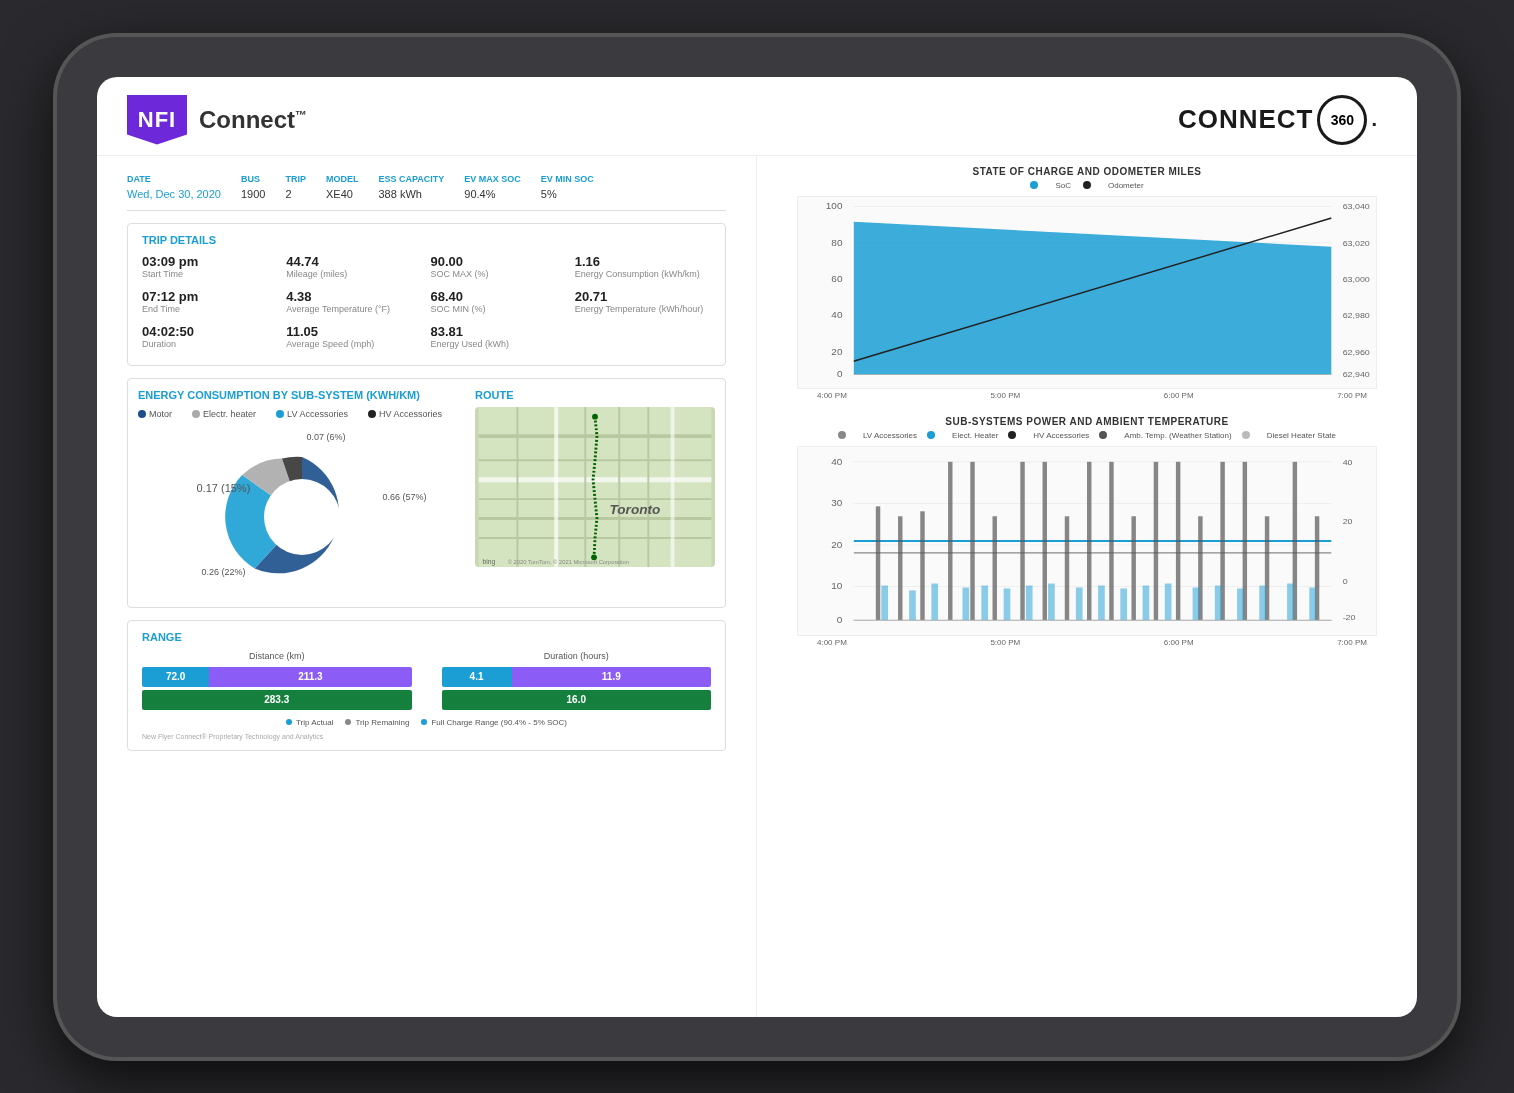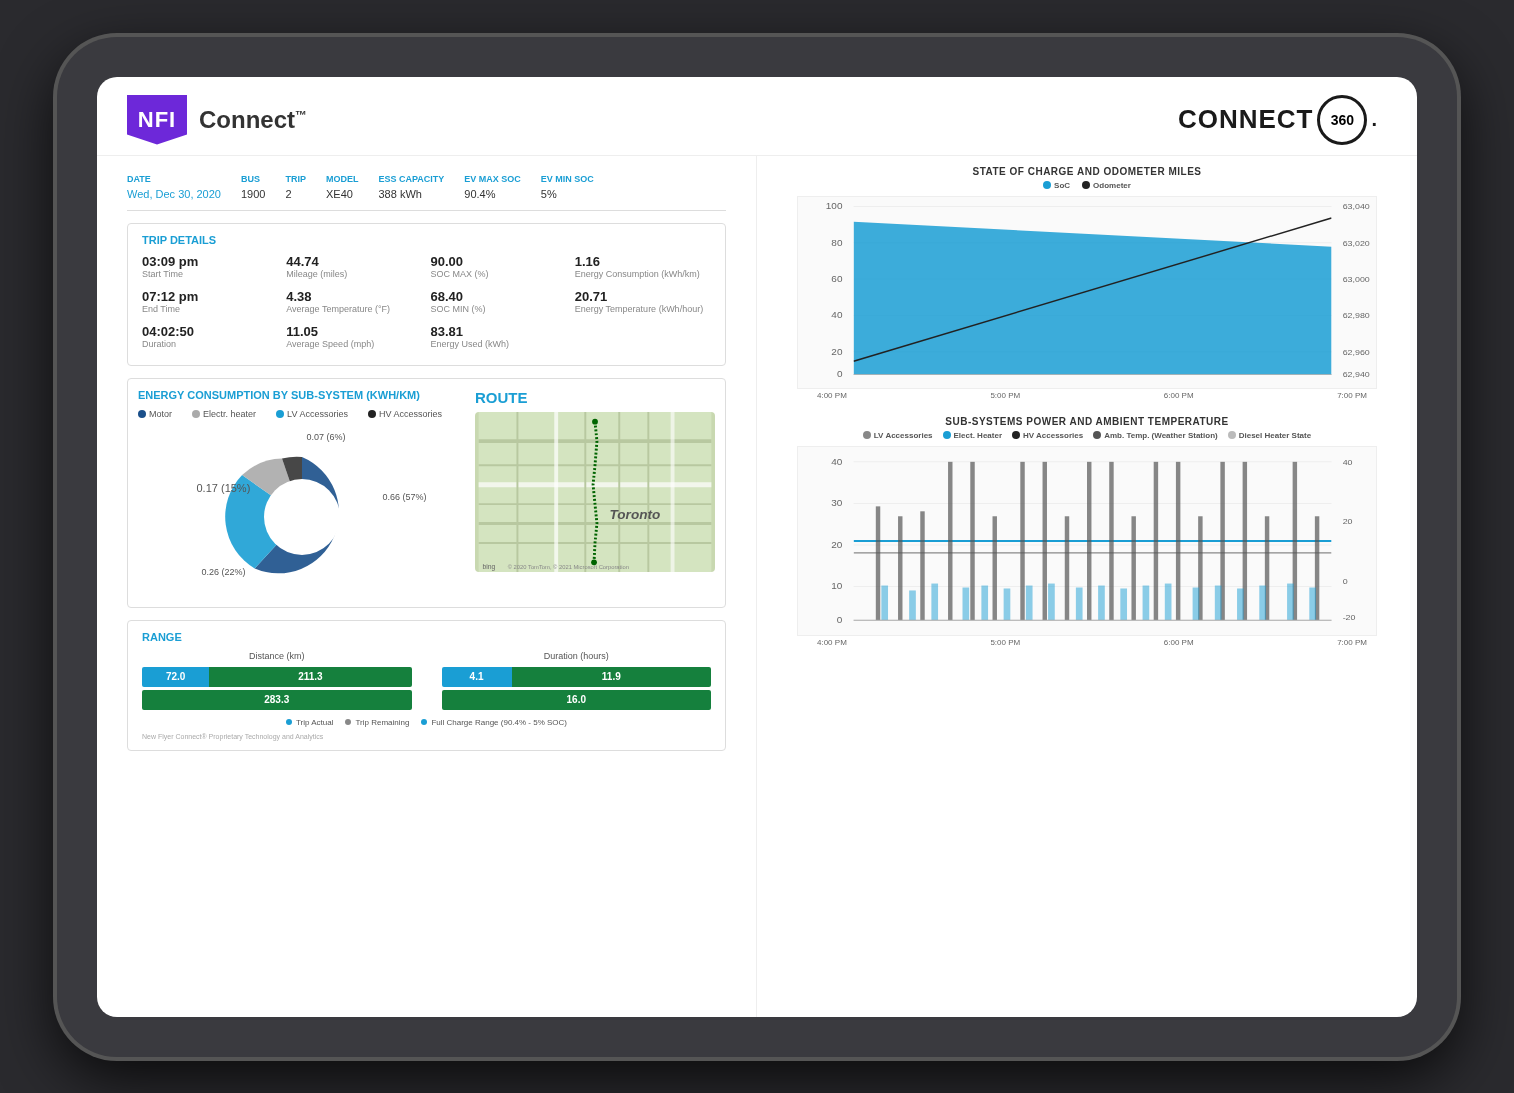--- a/index.html
+++ b/index.html
@@ -195,21 +195,21 @@
     
     .map-placeholder {
       width: 100%;
       height: 160px;
       background: #c8d8b0;
       border-radius: 4px;
       position: relative;
       overflow: hidden;
     }
     .map-title {
-      font-size: 15px;
+      font-size: 11px;
       font-weight: 700;
       color: #1a9ed4;
       margin-bottom: 6px;
       text-transform: uppercase;
     }
     
     .range-section {
       border: 1px solid #ddd;
       border-radius: 4px;
       padding: 10px 14px;
@@ -240,21 +240,21 @@
     .bar-blue {
       background: #1a9ed4;
       display: flex;
       align-items: center;
       justify-content: center;
       color: white;
       font-size: 10px;
       font-weight: 600;
     }
     .bar-gray {
-      background: #15803d;
+      background: #8b5cf6;
       display: flex;
       align-items: center;
       justify-content: center;
       color: white;
       font-size: 10px;
       font-weight: 600;
     }
     .bar-full {
       background: #15803d;
       height: 20px;
@@ -305,24 +305,23 @@
     }
     .chart-legend {
       display: flex;
       gap: 12px;
       justify-content: center;
       margin-bottom: 6px;
     }
     .chart-legend-item {
       display: flex;
       align-items: center;
-      gap: 3px;
+      gap: 17px;
       font-size: 8px;
       color: #555;
-      font-weight: bold;
     }
     .chart-area {
       position: relative;
       height: 193px;
       border: 1px solid #eee;
       background: #fafafa;
     }
     .chart-area svg {
       width: 100%;
       height: 100%;

